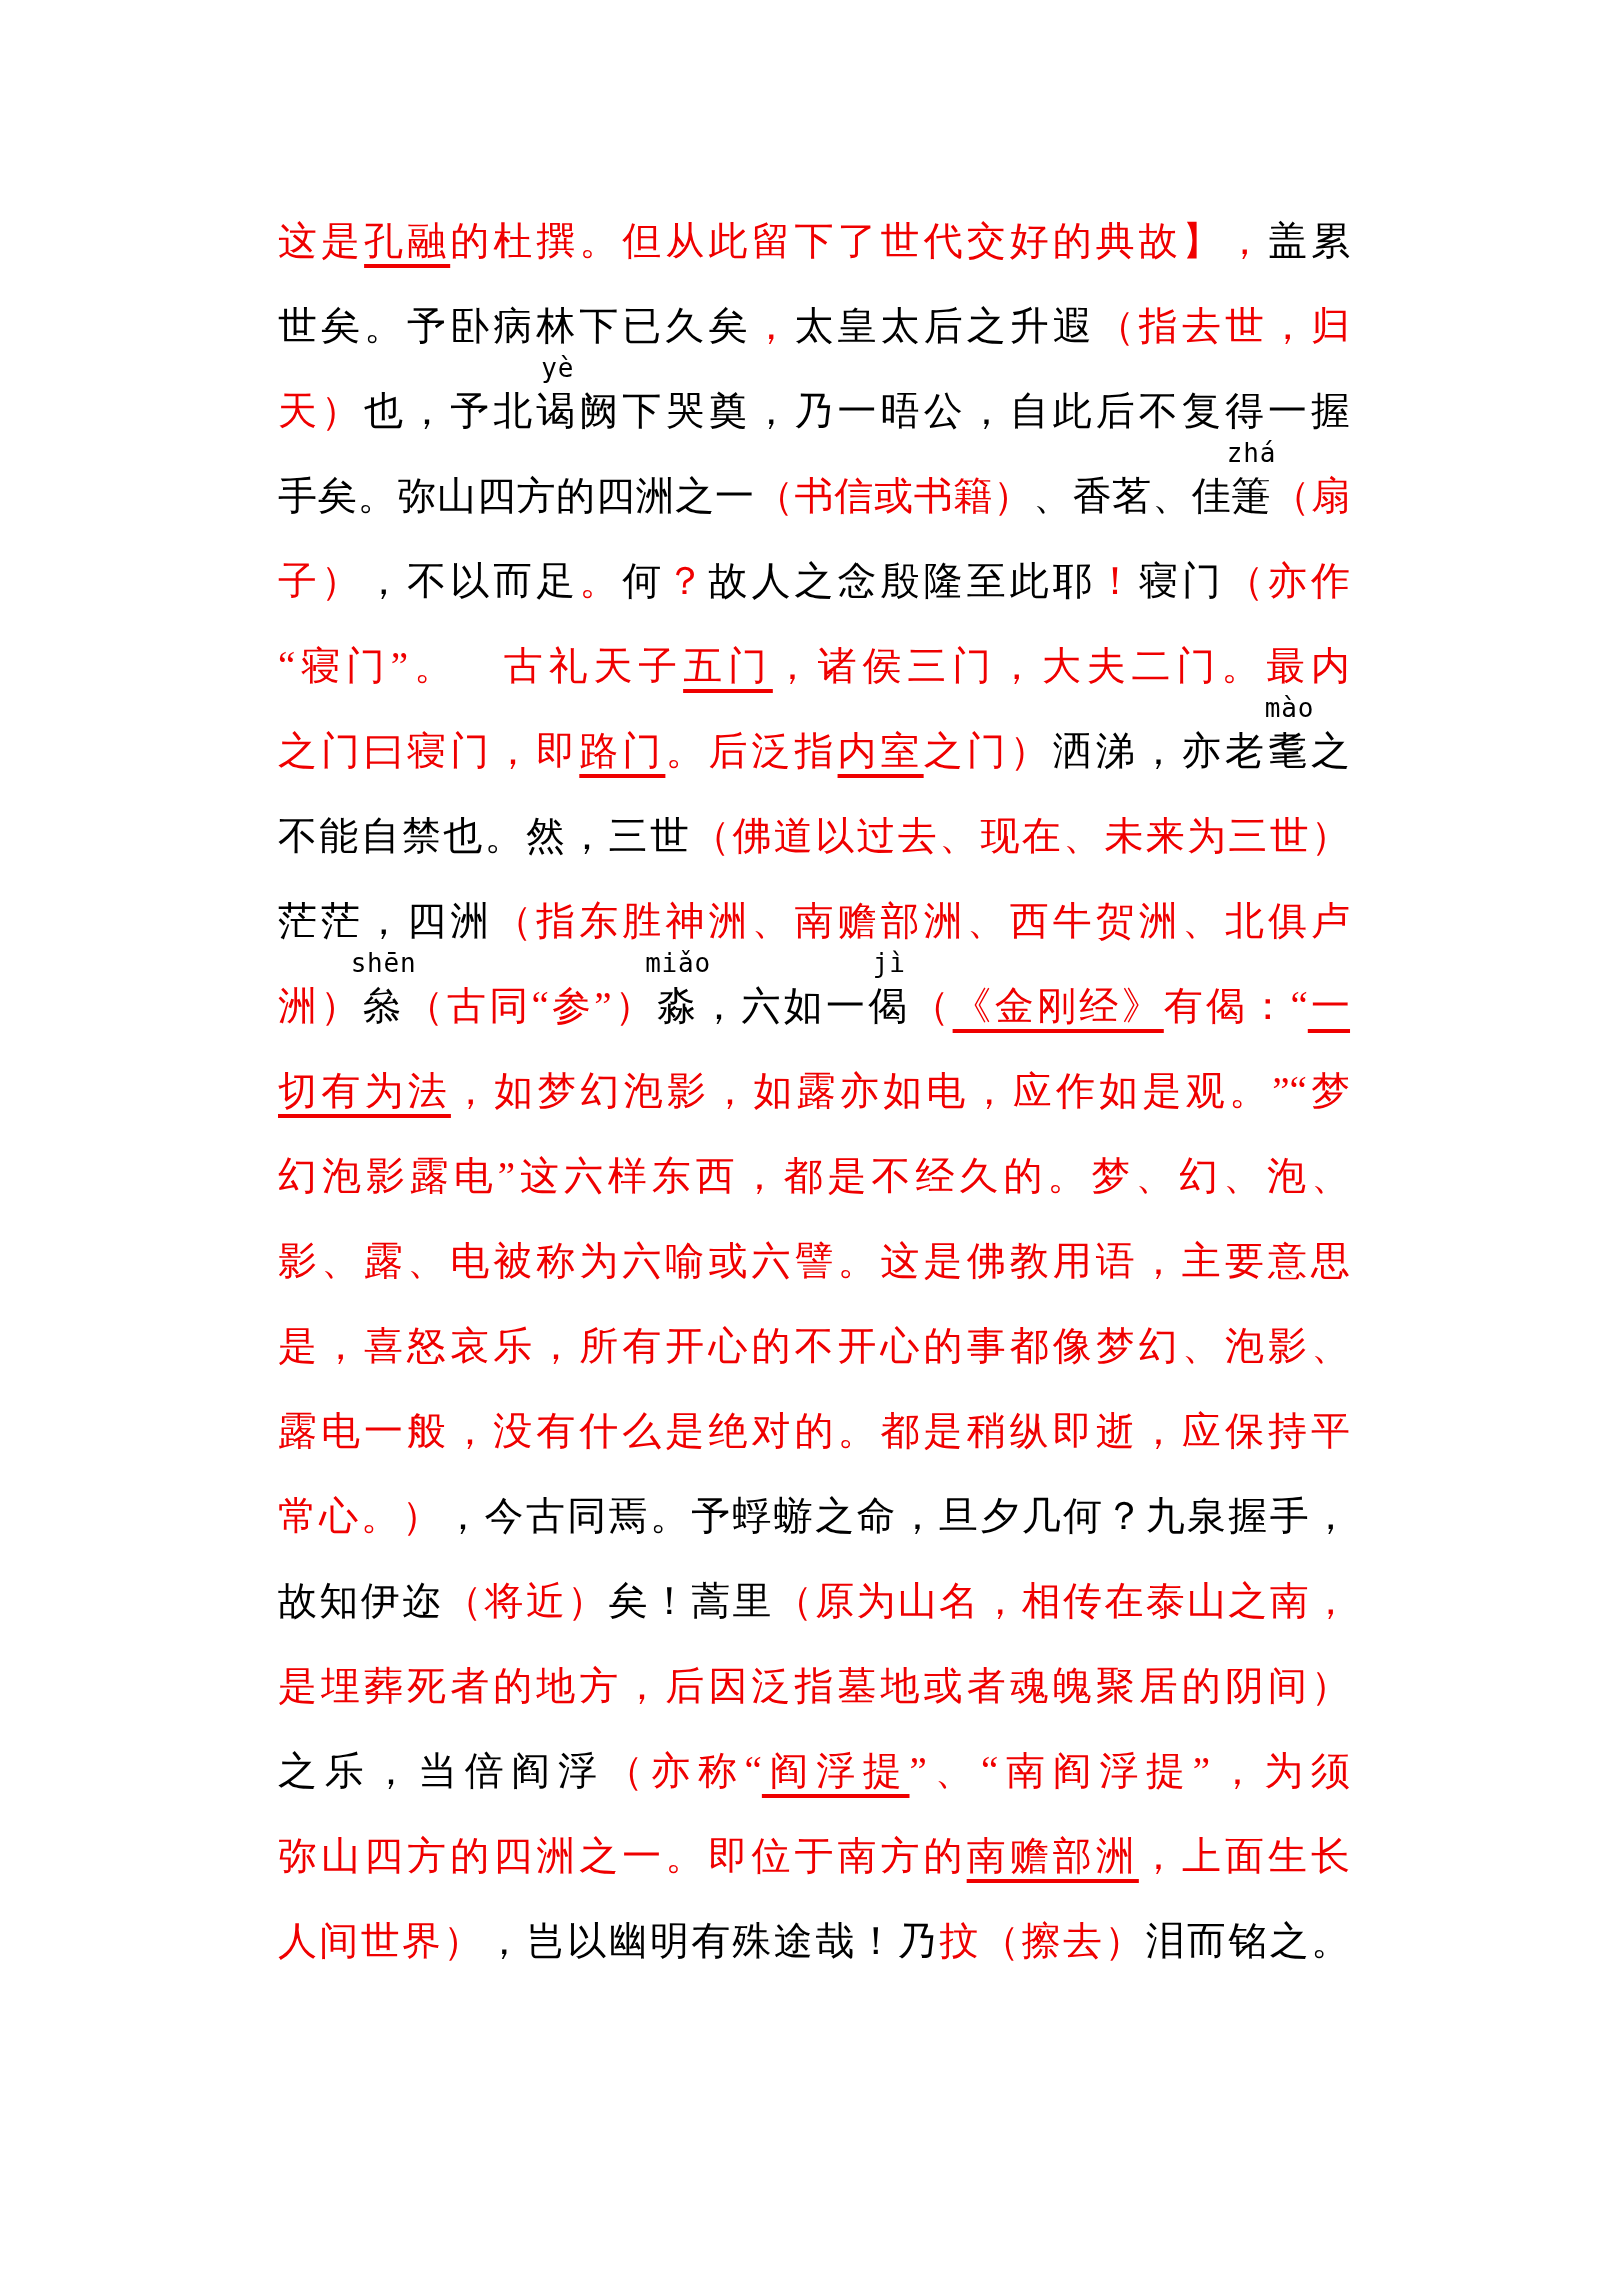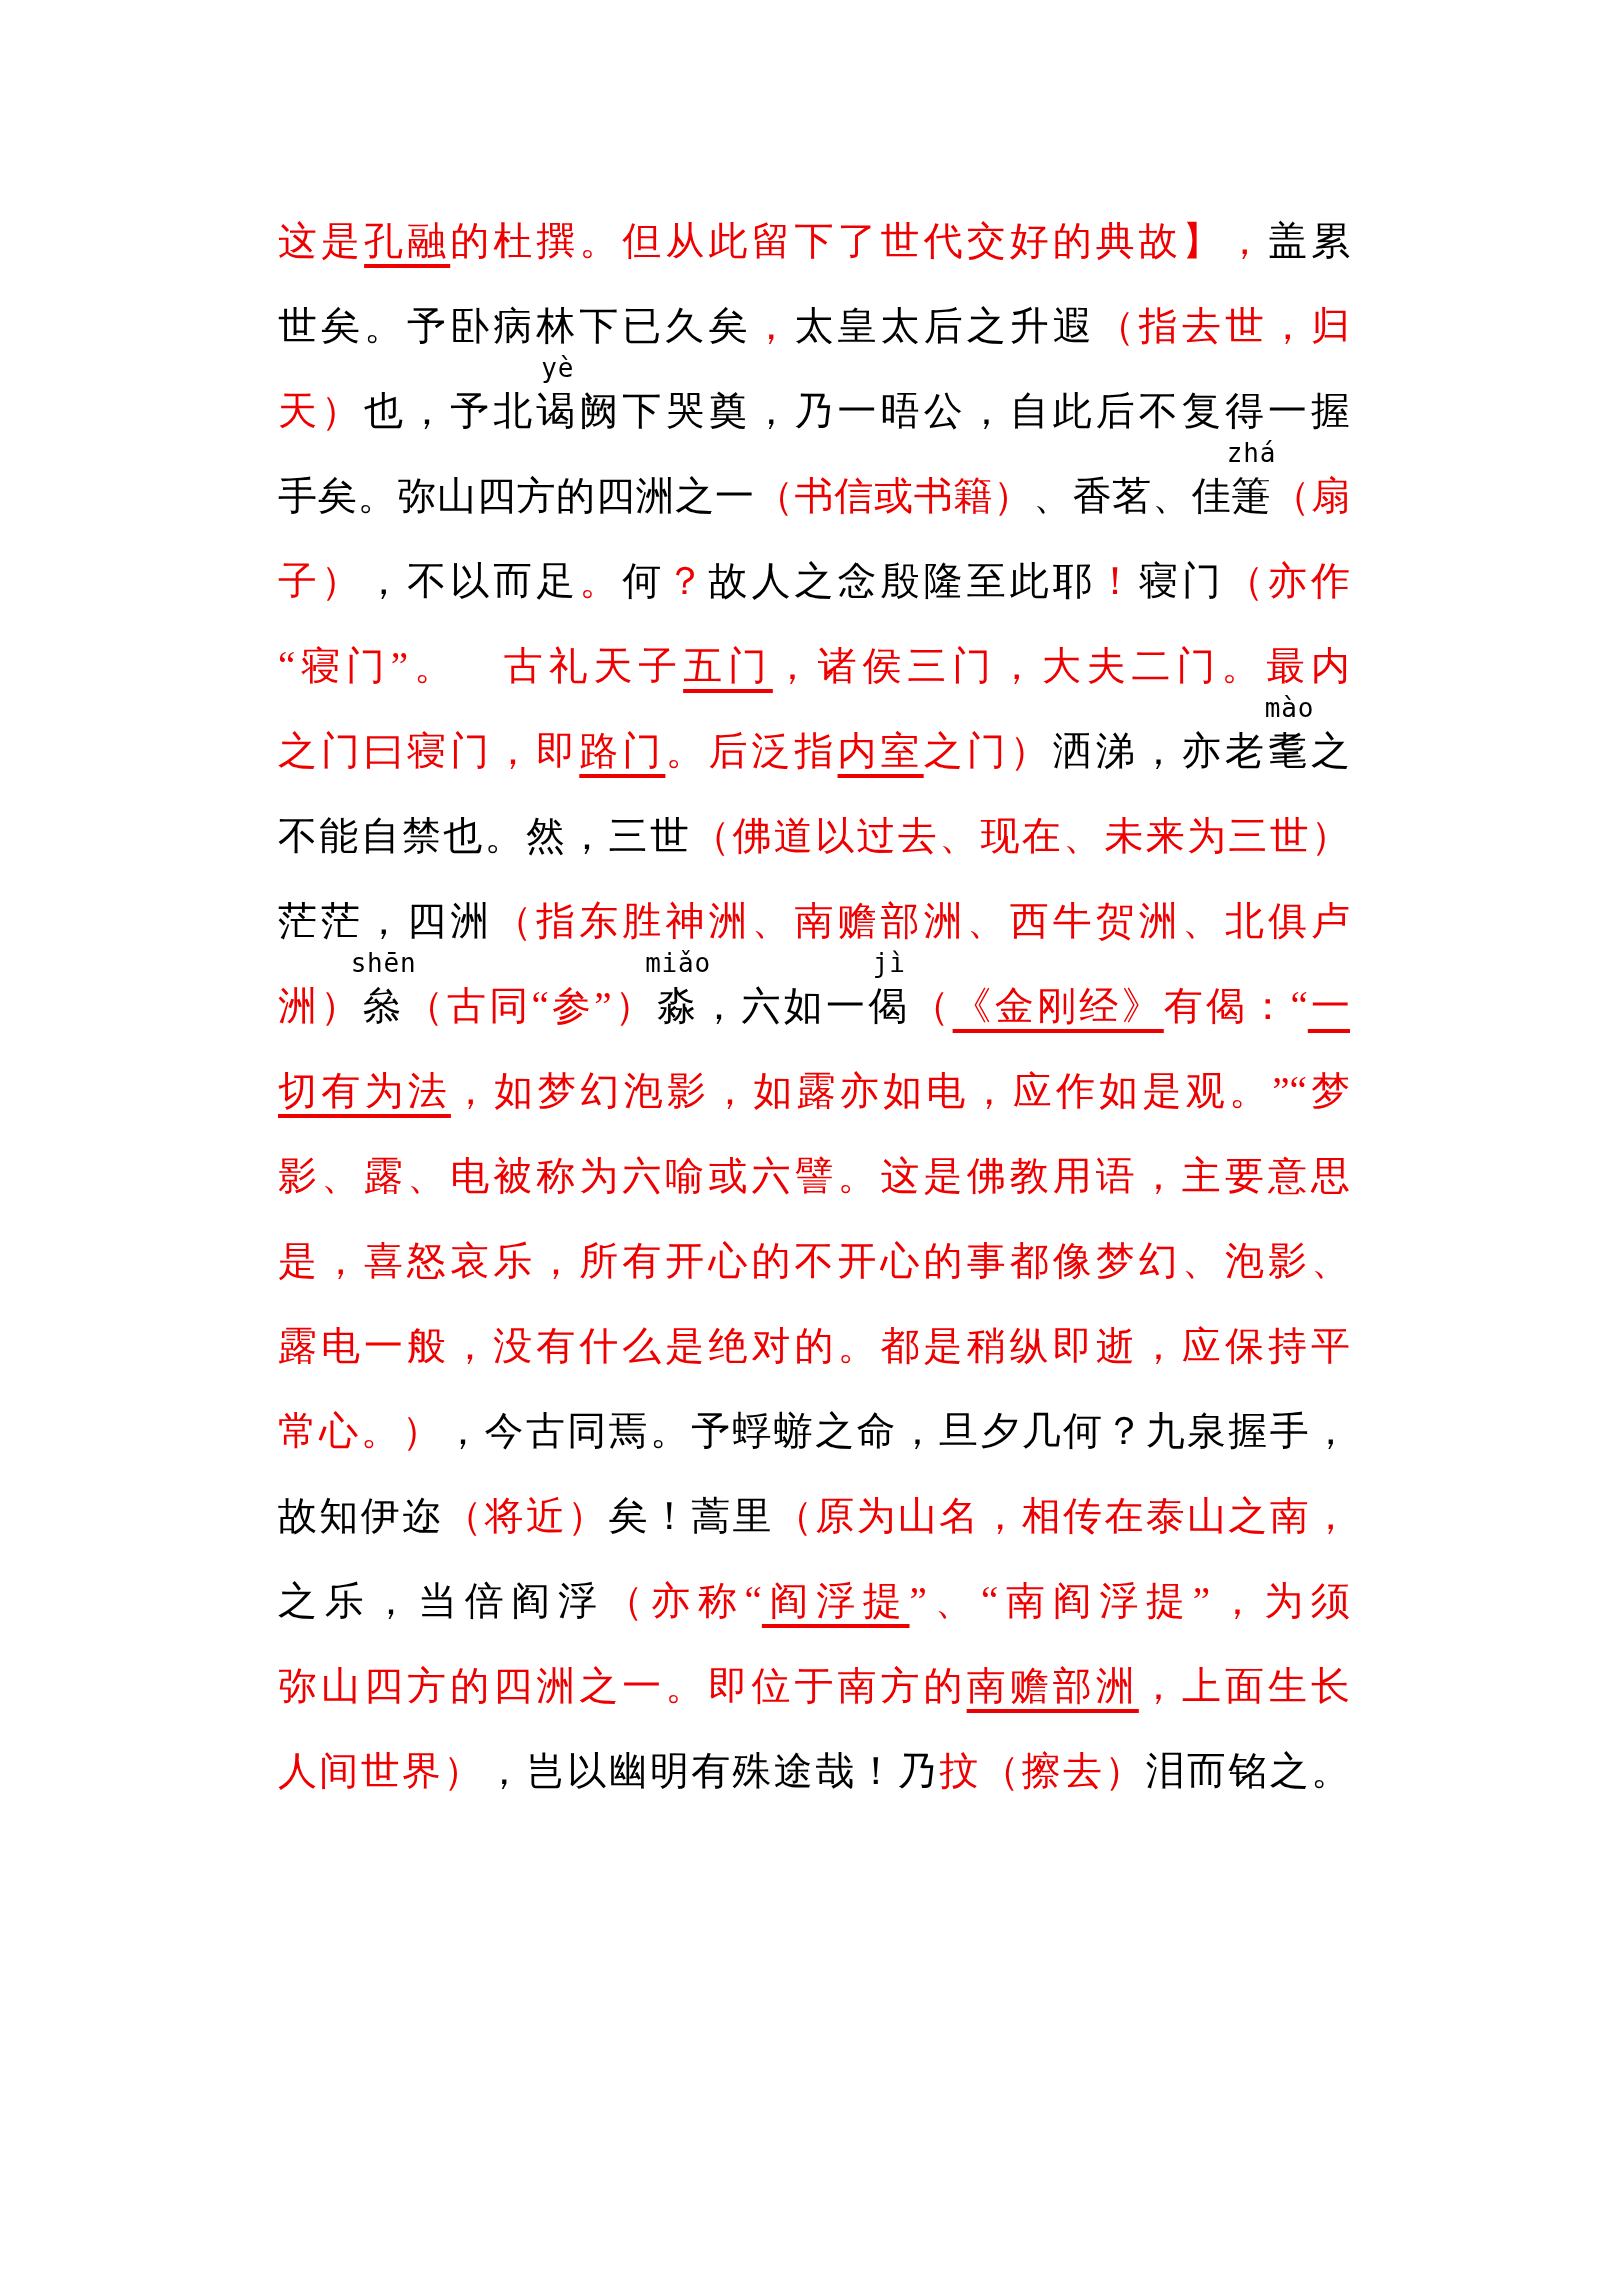--- a/index.html
+++ b/index.html
@@ -63,23 +63,25 @@
       <div class="line"><span class="seg black">世矣。予卧病林下已久矣</span><span class="seg red">，</span><span class="seg black">太皇太后之升遐</span><span class="seg red">（指去世，归</span></div>
       <div class="line"><span class="seg red">天）</span><span class="seg black">也，予北</span><span class="seg black rb"><span class="py">yè</span><span>谒</span></span><span class="seg black">阙下哭奠，乃一晤公，自此后不复得一握</span></div>
       <div class="line"><span class="seg black">手矣。弥山四方的四洲之一</span><span class="seg red">（书信或书籍）</span><span class="seg black">、香茗、佳</span><span class="seg black rb"><span class="py">zhá</span><span>箑</span></span><span class="seg red">（扇</span></div>
       <div class="line"><span class="seg red">子）</span><span class="seg black">，不以而足</span><span class="seg red">。</span><span class="seg black">何</span><span class="seg red">？</span><span class="seg black">故人之念殷隆至此耶</span><span class="seg red">！</span><span class="seg black">寝门</span><span class="seg red">（亦作</span></div>
       <div class="line"><span class="seg red">“寝门”。　古礼天子</span><span class="seg red u">五门</span><span class="seg red">，诸侯三门，大夫二门。最内</span></div>
       <div class="line"><span class="seg red">之门曰寝门，即</span><span class="seg red u">路门</span><span class="seg red">。后泛指</span><span class="seg red u">内室</span><span class="seg red">之门）</span><span class="seg black">洒涕，亦老</span><span class="seg black rb"><span class="py">mào</span><span>耄</span></span><span class="seg black">之</span></div>
       <div class="line"><span class="seg black">不能自禁也。然，三世</span><span class="seg red">（佛道以过去、现在、未来为三世）</span></div>
       <div class="line"><span class="seg black">茫茫，四洲</span><span class="seg red">（指东胜神洲、南赡部洲、西牛贺洲、北俱卢</span></div>
       <div class="line"><span class="seg red">洲）</span><span class="seg black rb"><span class="py">shēn</span><span>叅</span></span><span class="seg red">（古同“参”）</span><span class="seg black rb"><span class="py">miǎo</span><span>淼</span></span><span class="seg black">，六如一</span><span class="seg black rb"><span class="py">jì</span><span>偈</span></span><span class="seg red">（</span><span class="seg red u">《金刚经》</span><span class="seg red">有偈：“</span><span class="seg red u">一</span></div>
       <div class="line"><span class="seg red u">切有为法</span><span class="seg red">，如梦幻泡影，如露亦如电，应作如是观。”“梦</span></div>
+      <div class="line"><span class="seg red">幻泡影露电”这六样东西，都是不经久的。梦、幻、泡、</span></div>
       <div class="line"><span class="seg red">影、露、电被称为六喻或六譬。这是佛教用语，主要意思</span></div>
       <div class="line"><span class="seg red">是，喜怒哀乐，所有开心的不开心的事都像梦幻、泡影、</span></div>
       <div class="line"><span class="seg red">露电一般，没有什么是绝对的。都是稍纵即逝，应保持平</span></div>
       <div class="line"><span class="seg red">常心。）</span><span class="seg black">，今古同焉。予蜉蝣之命，旦夕几何？九泉握手，</span></div>
       <div class="line"><span class="seg black">故知伊迩</span><span class="seg red">（将近）</span><span class="seg black">矣！蒿里</span><span class="seg red">（原为山名，相传在泰山之南，</span></div>
+      <div class="line"><span class="seg red">是埋葬死者的地方，后因泛指墓地或者魂魄聚居的阴间）</span></div>
       <div class="line"><span class="seg black">之乐，当倍阎浮</span><span class="seg red">（亦称“</span><span class="seg red u">阎浮提</span><span class="seg red">”、“南阎浮提”，为须</span></div>
       <div class="line"><span class="seg red">弥山四方的四洲之一。即位于南方的</span><span class="seg red u">南赡部洲</span><span class="seg red">，上面生长</span></div>
       <div class="line"><span class="seg red">人间世界）</span><span class="seg black">，岂以幽明有殊途哉！乃</span><span class="seg red">抆（擦去）</span><span class="seg black">泪而铭之。</span></div>
     </div>
 </div>
 
 
 </body></html>

